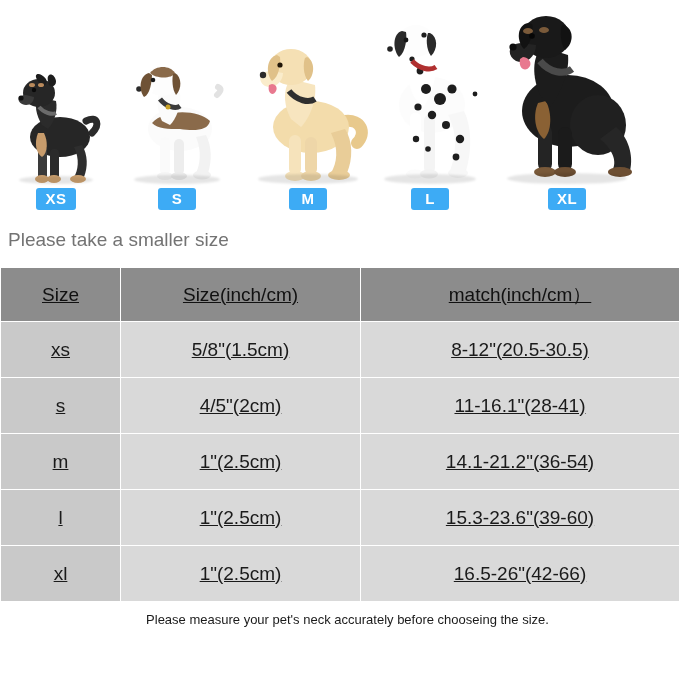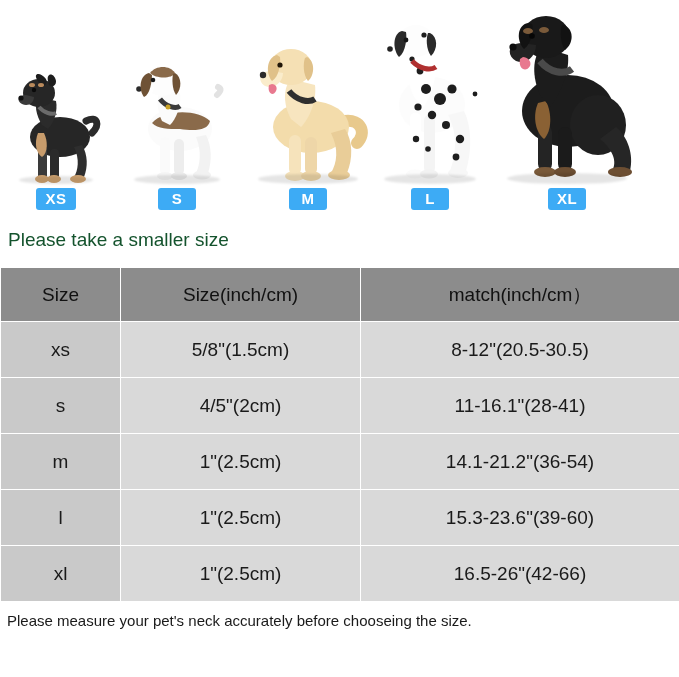--- a/index.html
+++ b/index.html
@@ -50,21 +50,21 @@
     left: 50%;
     transform: translateX(-50%);
     bottom: 0;
     background: rgba(0,0,0,0.10);
     border-radius: 50%;
     filter: blur(1px);
   }
 
   
   #notice {
-    color: #14532d;
+    color: #737373;
     font-size: 19px;
     line-height: 27px;
     padding: 16px 8px 14px 8px;
   }
   #notice div { white-space: nowrap; }
 
   
   table.size-table {
     border-collapse: collapse;
     width: 679px;
@@ -72,42 +72,44 @@
   }
   table.size-table th,
   table.size-table td {
     border: 1px solid #ffffff;
     text-align: center;
     font-weight: normal;
     font-size: 19px;
     color: #1a1a1a;
     height: 56px;
     padding: 2px 4px;
+    text-decoration: underline;
   }
   table.size-table thead th {
     background: #8c8c8c;
     color: #111;
     font-size: 19px;
     height: 54px;
   }
   table.size-table tbody td {
     background: #d9d9d9;
   }
   table.size-table tbody tr td:first-child {
     background: #c9c9c9;
   }
   col.c1 { width: 120px; }
   col.c2 { width: 240px; }
   col.c3 { width: 319px; }
 
   
   #footer-note {
-    font-size: 15px;
+    font-size: 13px;
     color: #1a1a1a;
-    padding: 10px 4px 0 7px;
+    text-align: center;
+    padding: 10px 4px 0 20px;
   }
 </style>
 </head>
 <body>
 
 <div id="dog-row">
 
   <div class="dog-cell" style="left:8px; width:96px;">
     <div class="dog-art" style="width:96px; height:155px;">
       <div class="ground-shadow" style="width:74px; height:8px;"></div>

